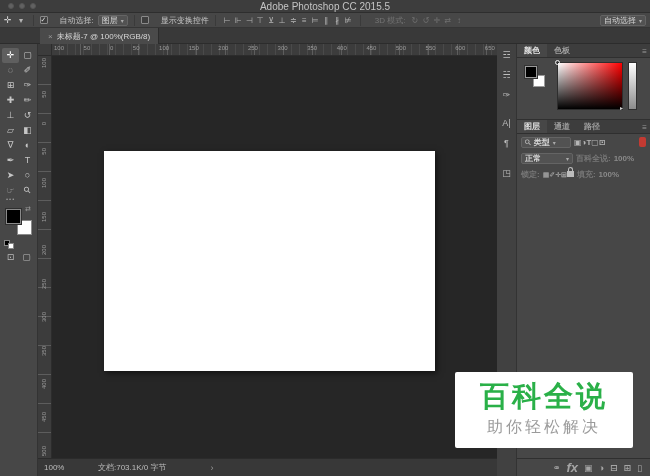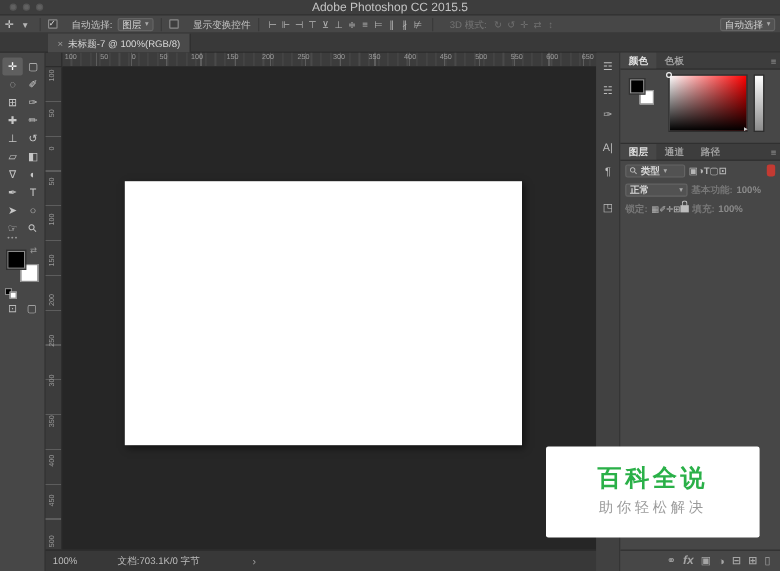--- a/index.html
+++ b/index.html
@@ -99,26 +99,26 @@
   .opacity-box{color:#8a8a8a;}
   .layer-row{height:18px;background:#565656;display:flex;align-items:center;gap:5px;padding:0 4px;margin-top:2px;}
   .eye{width:10px;height:7px;border:1px solid #c9c9c9;border-radius:50%;position:relative;display:inline-block;}
   .eye::after{content:"";position:absolute;left:3px;top:1.5px;width:3px;height:3px;border-radius:50%;background:#c9c9c9;}
   .lthumb{width:22px;height:13px;background:#fff;border:1px solid #9a9a9a;}
   .lockicon{width:7px;height:6px;background:#bdbdbd;position:relative;display:inline-block;margin-left:auto;}
   .lockicon::before{content:"";position:absolute;left:1px;top:-4px;width:3px;height:4px;border:1px solid #bdbdbd;border-bottom:none;border-radius:3px 3px 0 0;}
   .lockicon.inrow{margin-left:0;}
   .layers-bottom{position:absolute;left:0;bottom:0;width:133px;height:18px;border-top:1px solid #2f2f2f;background:#474747;display:flex;align-items:center;justify-content:flex-end;gap:6px;padding:0 8px;}
   .bi{color:#a5a5a5;font-size:9px;}
-  .bi.fx{font-style:italic;font-size:10px;}
+  .bi.fx{font-style:italic;font-size:13px;}
 
   
   .watermark{position:absolute;left:455px;top:372px;width:178px;height:76px;background:#ffffff;border-radius:2px;z-index:50;display:flex;flex-direction:column;align-items:center;justify-content:center;}
-  .wm-title{font-size:20px;font-weight:bold;letter-spacing:3px;line-height:1;}
-  .wm-sub{font-size:12px;color:#9b9b9b;letter-spacing:3px;margin-top:6px;}
+  .wm-title{font-size:29px;font-weight:bold;letter-spacing:3px;line-height:1;}
+  .wm-sub{font-size:16px;color:#9b9b9b;letter-spacing:3px;margin-top:6px;}
 </style>
 </head>
 <body>
 
 <div class="app">
 
   <div class="titlebar">
     <span class="tl-dots">
       <span class="tl-dot"></span>
       <span class="tl-dot"></span>
@@ -280,21 +280,21 @@
           </span>
           <span id="filter-icons"><span class="fi">▣</span><span class="fi">◑</span><span class="fi">T</span><span class="fi">▢</span><span class="fi">⊡</span></span>
           <span class="red-toggle"></span>
         </div>
 
         <div class="lrow">
           <span class="dd" style="width:52px;justify-content:space-between;gap:7px;">
             <span>正常</span>
             <span class="car">▾</span>
           </span>
-          <span class="dim">基本功能:</span>
+          <span class="dim">百科全说:</span>
           <span class="opacity-box">100%</span>
         </div>
 
         <div class="lrow">
           <span class="dim">锁定:</span>
           <span id="lock-icons"><span class="li">▦</span><span class="li">✐</span><span class="li">✛</span><span class="li">⊞</span><span class="li lockicon inrow"></span></span>
           <span class="dim">填充:</span>
           <span class="opacity-box">100%</span>
         </div>
 

